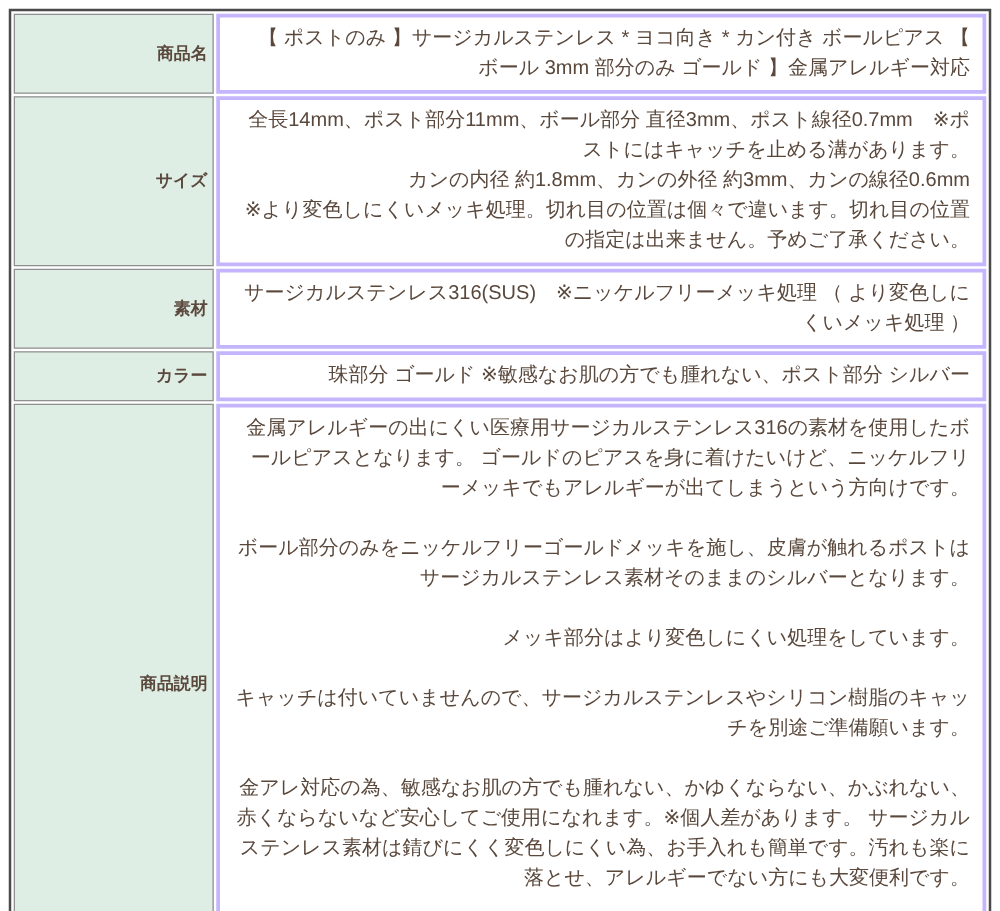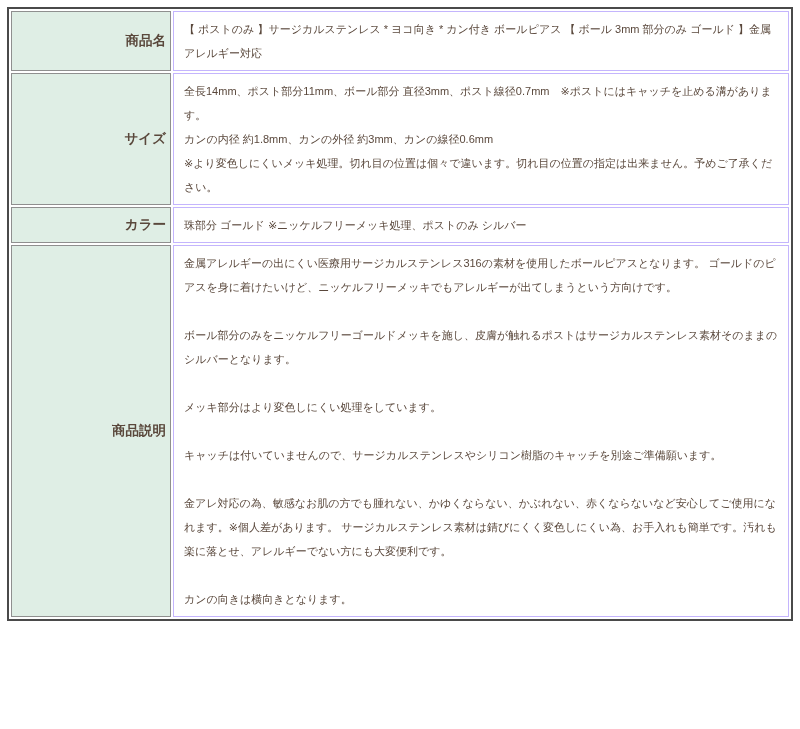--- a/index.html
+++ b/index.html
@@ -32,51 +32,56 @@
     border: 1px solid #8f8f8f;
     font-size: 13.5px;
     font-weight: bold;
     color: #5a483c;
     text-align: right;
     vertical-align: middle;
     padding: 6px 4px;
   }
   table.spec-table td {
     background: #ffffff;
-    border: 1px solid #c4b5fd;
-    font-size: 11px;
+    border: 3px solid #c4b5fd;
+    font-size: 16px;
     font-weight: normal;
     color: #5a483c;
     vertical-align: middle;
     padding: 5px 10px;
     line-height: 24px;
     white-space: pre-line;
     word-break: break-all;
     overflow-wrap: break-word;
+    text-align: right;
   }
 </style>
 </head>
 <body>
 
 <div class="page">
   <table class="spec-table">
     <tbody>
       <tr>
         <th>商品名</th>
         <td>【 ポストのみ 】サージカルステンレス * ヨコ向き * カン付き ボールピアス 【 ボール 3mm 部分のみ ゴールド 】金属アレルギー対応</td>
       </tr>
       <tr>
         <th>サイズ</th>
         <td>全長14mm、ポスト部分11mm、ボール部分 直径3mm、ポスト線径0.7mm　※ポストにはキャッチを止める溝があります。
 カンの内径 約1.8mm、カンの外径 約3mm、カンの線径0.6mm
 ※より変色しにくいメッキ処理。切れ目の位置は個々で違います。切れ目の位置の指定は出来ません。予めご了承ください。</td>
       </tr>
       <tr>
+        <th>素材</th>
+        <td>サージカルステンレス316(SUS)　※ニッケルフリーメッキ処理 （ より変色しにくいメッキ処理 ）</td>
+      </tr>
+      <tr>
         <th>カラー</th>
-        <td>珠部分 ゴールド ※ニッケルフリーメッキ処理、ポストのみ シルバー</td>
+        <td>珠部分 ゴールド ※敏感なお肌の方でも腫れない、ポスト部分 シルバー</td>
       </tr>
       <tr>
         <th>商品説明</th>
         <td>金属アレルギーの出にくい医療用サージカルステンレス316の素材を使用したボールピアスとなります。 ゴールドのピアスを身に着けたいけど、ニッケルフリーメッキでもアレルギーが出てしまうという方向けです。
 
 ボール部分のみをニッケルフリーゴールドメッキを施し、皮膚が触れるポストはサージカルステンレス素材そのままのシルバーとなります。
 
 メッキ部分はより変色しにくい処理をしています。
 
 キャッチは付いていませんので、サージカルステンレスやシリコン樹脂のキャッチを別途ご準備願います。

